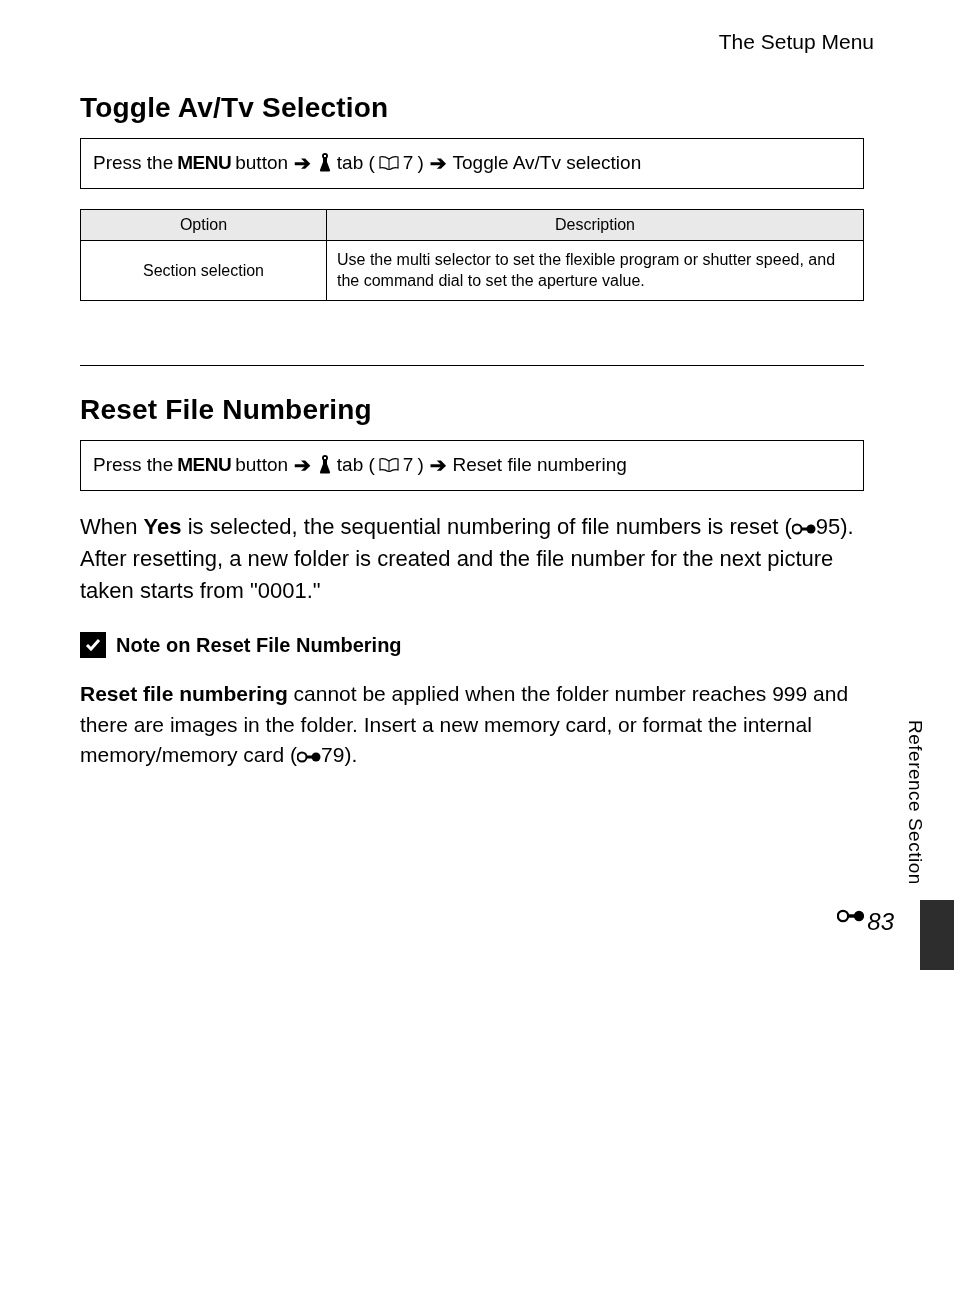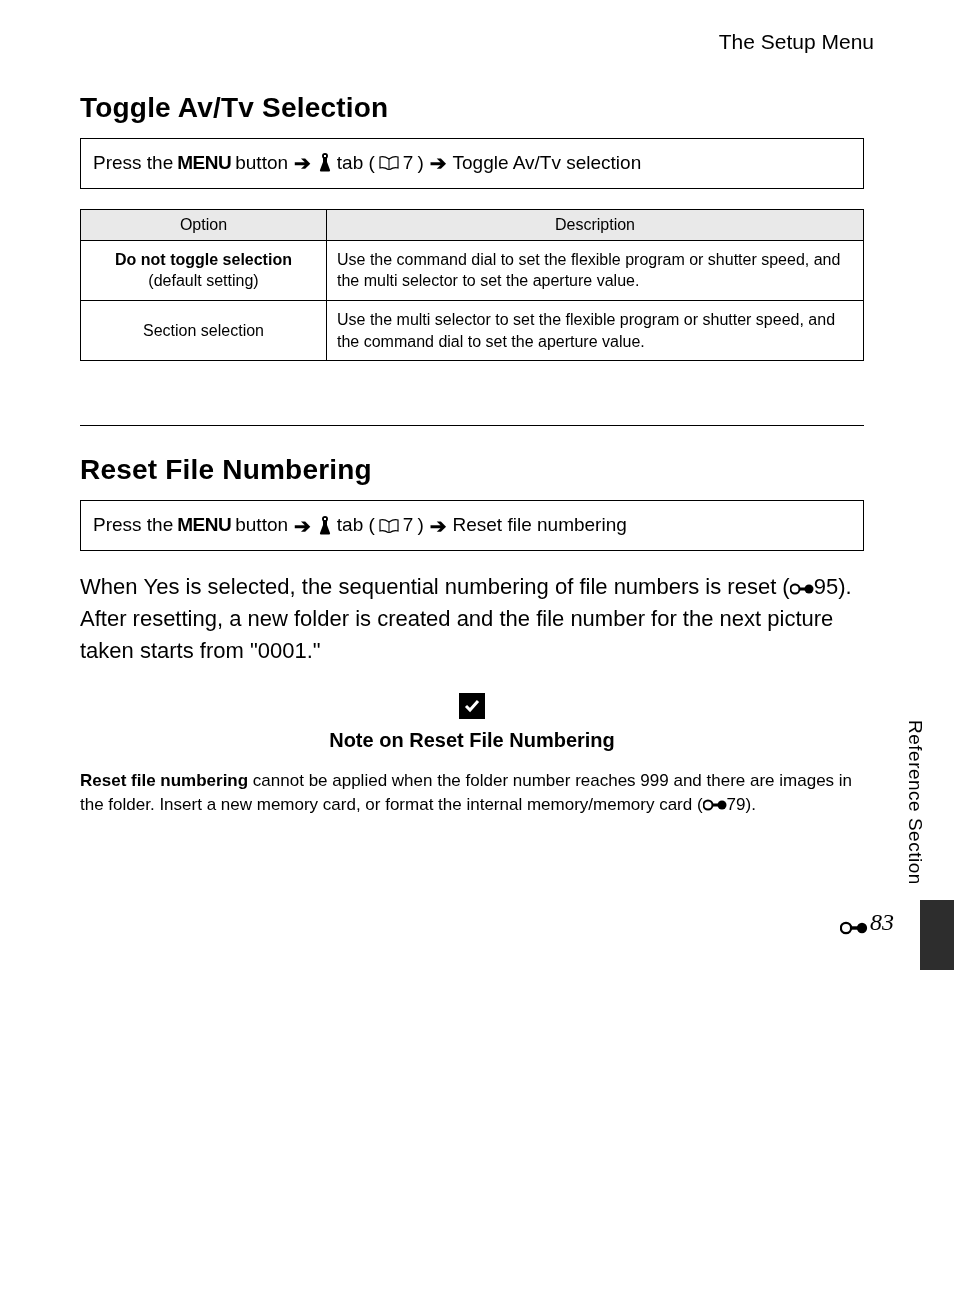--- a/index.html
+++ b/index.html
@@ -116,37 +116,36 @@
     border: none;
     border-top: 1.5px solid #000;
     margin: 64px 0 28px 0;
   }
   .note-head {
     display: flex;
     align-items: center;
     gap: 10px;
     margin-top: 26px;
     margin-bottom: 8px;
-    flex-direction: column;
   }
   .note-badge {
     width: 26px;
     height: 26px;
     background: #000;
     color: #fff;
     display: flex;
     align-items: center;
     justify-content: center;
   }
   .note-title {
     font-weight: 700;
     font-size: 20px;
   }
   .note-body {
-    font-size: 17px;
+    font-size: 21px;
     line-height: 1.45;
     font-weight: 300;
   }
   .note-body strong { font-weight: 700; }
 
   
   .side-label {
     position: absolute;
     right: 28px;
     top: 720px;
@@ -164,29 +163,28 @@
     background: #2d2d2d;
   }
   .page-num {
     position: absolute;
     right: 60px;
     bottom: 34px;
     font-size: 24px;
     font-style: italic;
     font-weight: 400;
     display: flex;
-    align-items: flex-end;
+    align-items: flex-start;
     gap: 2px;
-    font-family: Liberation Serif, serif;
   }
   .inline-icon {
     display: inline-block;
     vertical-align: -2px;
   }
-  .bold { font-weight: 400; text-align: center; }
+  .bold { font-weight: 700; text-align: center; }
 </style>
 </head>
 <body>
 
 <div class="page">
 
   <div class="header-label">The Setup Menu</div>
 
   <h2 class="section-title">Toggle Av/Tv Selection</h2>
 
@@ -218,27 +216,20 @@
   <table class="opt-table">
     <thead>
       <tr>
         <th>Option</th>
         <th>Description</th>
       </tr>
     </thead>
     <tbody>
       <tr>
         <td class="opt">
-          <span class="opt-bold">Do not toggle selection</span>
-          <span class="opt-sub">(default setting)</span>
-        </td>
-        <td>Use the command dial to set the flexible program or shutter speed, and the multi selector to set the aperture value.</td>
-      </tr>
-      <tr>
-        <td class="opt">
           <span>Section selection</span>
         </td>
         <td>Use the multi selector to set the flexible program or shutter speed, and the command dial to set the aperture value.</td>
       </tr>
     </tbody>
   </table>
 
   <hr class="divider">
 
   <h2 class="section-title">Reset File Numbering</h2>

